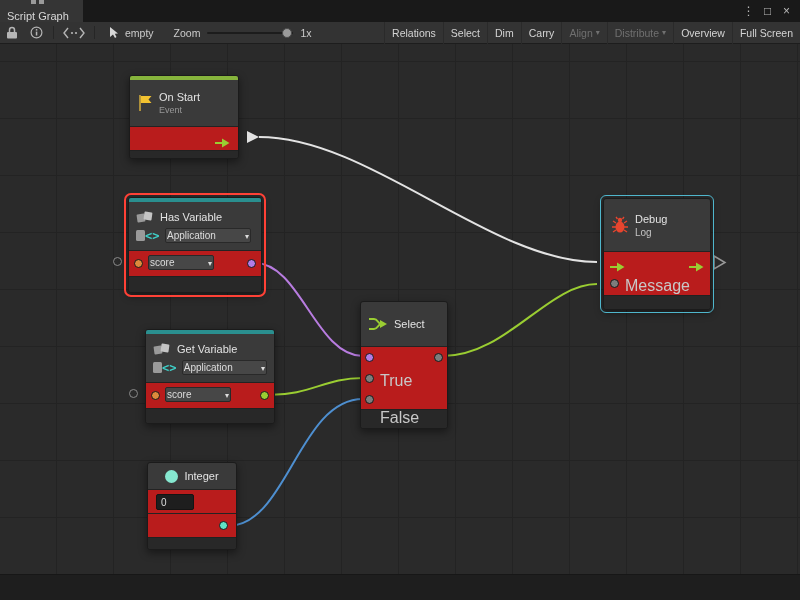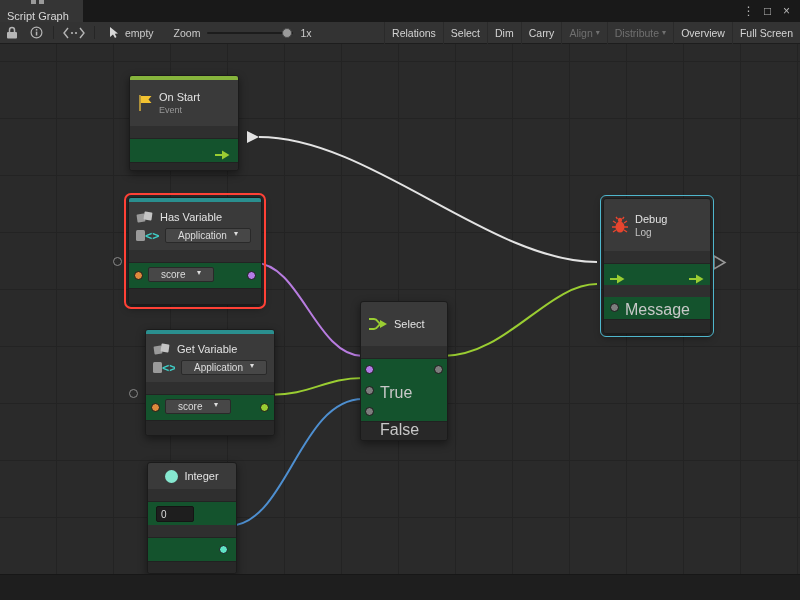--- a/index.html
+++ b/index.html
@@ -40,23 +40,23 @@
   .sel-red  { outline:2px solid #ff4136; outline-offset:2px; }
   .sel-teal { outline:1.5px solid #4fb6cc; outline-offset:2px; }
   .strip { height:4px; border-radius:2px 2px 0 0; }
   .strip.green { background:#86b43c; }
   .strip.teal  { background:#2a8f8f; }
   .nheader { background:#3a3a3a; display:flex; flex-direction:column; justify-content:center; gap:4px; padding:5px 7px; }
   .hrow { display:flex; align-items:center; gap:6px; }
   .ntitle { font-size:11px; color:#e3e3e3; }
   .nsub { font-size:9px; color:#979797; }
   .tcol { display:flex; flex-direction:column; gap:2px; }
-  .nbody { position:relative; background:#14532d; border-top:1px solid #232323;margin-top:12px; }
+  .nbody { position:relative; background:#b91c1c; border-top:1px solid #232323; }
   .nfooter { background:#282828; border-top:1px solid #212121; border-radius:0 0 3px 3px; }
-  .dropdown { display:inline-flex; align-items:flex-start; justify-content:space-between; background:#474747; border:1px solid #292929; border-radius:2px; padding:1px 12px; font-size:10px; color:#dddddd; gap:4px; cursor:default; }
+  .dropdown { display:inline-flex; align-items:flex-end; justify-content:space-between; background:#474747; border:1px solid #292929; border-radius:2px; padding:1px 1px; font-size:10px; color:#dddddd; gap:4px; cursor:default; }
   .dot { position:absolute; width:9px; height:9px; border-radius:50%; border:1px solid #191919; }
   .dot.orange{background:#dd8a3c;} .dot.purple{background:#b27ce6;} .dot.green{background:#9acd32;}
   .dot.gray{background:#7d7d7d;}   .dot.teal{background:#5fe3c5;}
   .ring { position:absolute; width:9px; height:9px; border-radius:50%; border:1.5px solid #8a8a8a; background:transparent; }
   .flow-arrow { position:absolute; }
   .port-label { font-size:16px; color:#c8c8c8; }
   .int-field { width:38px; height:16px; background:#1e1e1e; border:1px solid #141414; border-radius:2px; color:#dddddd; font-size:10px; font-family:"Liberation Sans", sans-serif; padding:0 4px; }
   .int-icon { width:13px; height:13px; border-radius:50%; background:#86e8d0; display:inline-block; }
 </style>
 </head>

